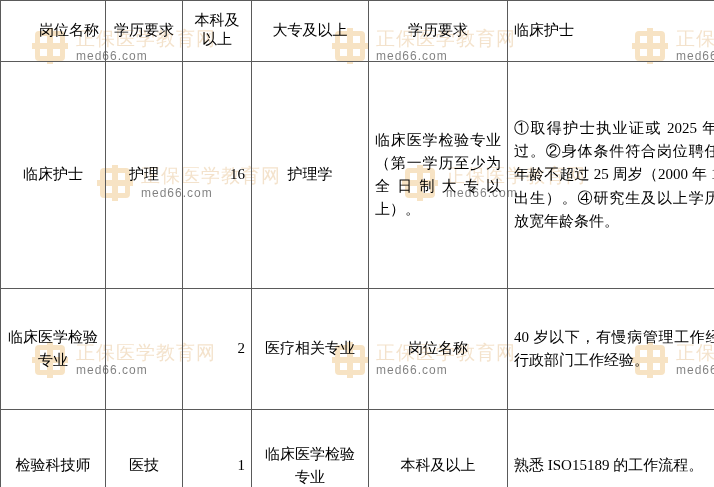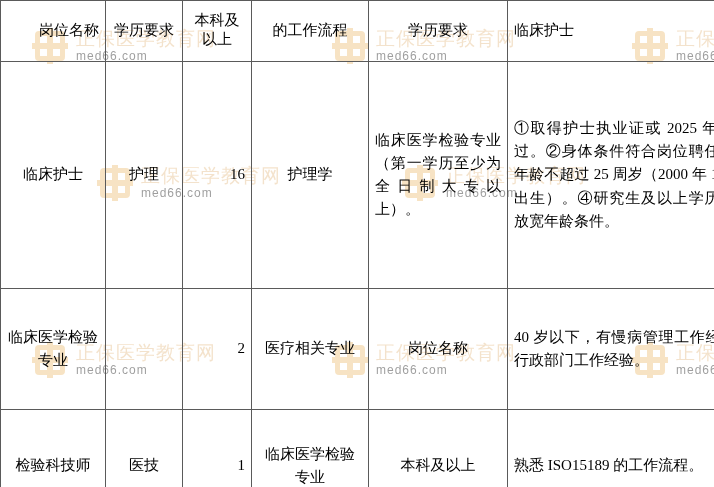--- a/index.html
+++ b/index.html
@@ -69,21 +69,21 @@
   .wm .wm-text {
     font-family: "Liberation Sans", sans-serif;
     color: #e9c79a;
     font-size: 19px;
     letter-spacing: 1px;
     line-height: 1.05;
     white-space: nowrap;
   }
   .wm .wm-sub {
     font-family: "Liberation Sans", sans-serif;
-    color: #404040;
+    color: #000000;
     font-size: 12px;
     letter-spacing: 1px;
     white-space: nowrap;
     text-align: center;
   }
   .wm .wm-stack {
     display: flex;
     flex-direction: column;
     align-items: flex-start;
   }
@@ -233,21 +233,21 @@
         <th class="c-name">
           <span class="hdr-narrow">岗位名称</span>
         </th>
         <th class="c-type">
           <span class="hdr-narrow">学历要求</span>
         </th>
         <th class="c-num">
           <span class="hdr-narrow">本科及以上</span>
         </th>
         <th class="c-major">
-          <span class="hdr-narrow">的工作流程</span>
+          <span class="hdr-narrow">大专及以上</span>
         </th>
         <th class="c-edu">
           <span class="hdr-narrow">学历要求</span>
         </th>
         <th class="c-other">
           <span class="hdr-narrow">临床护士</span>
         </th>
       </tr>
     </thead>
     <tbody>

